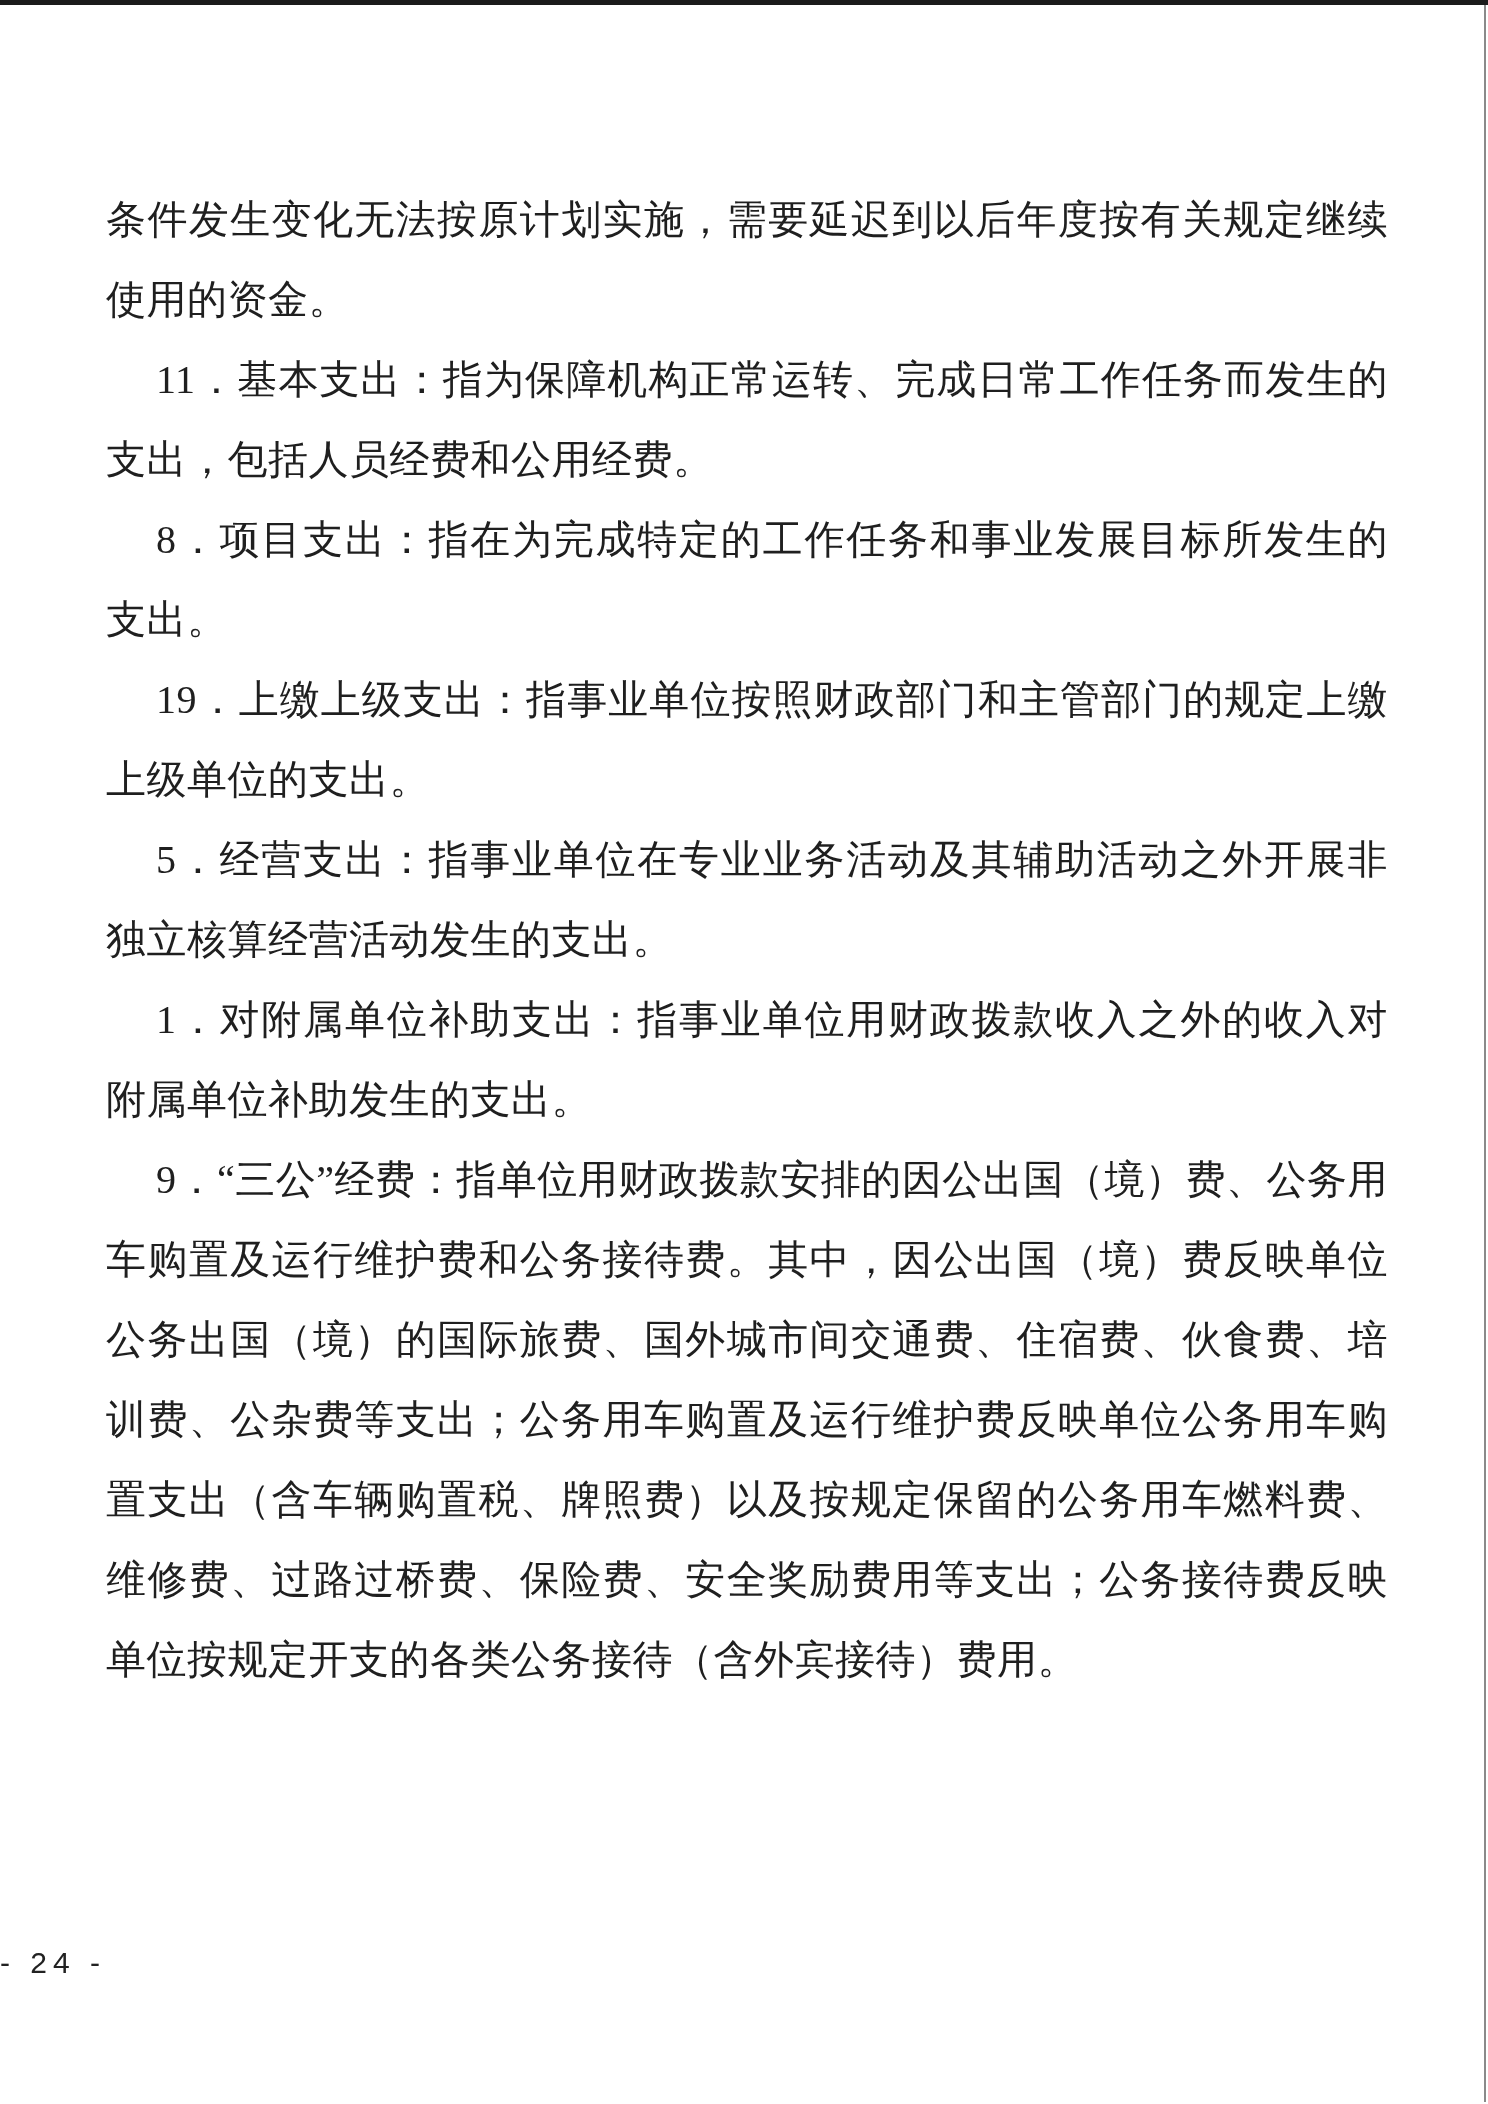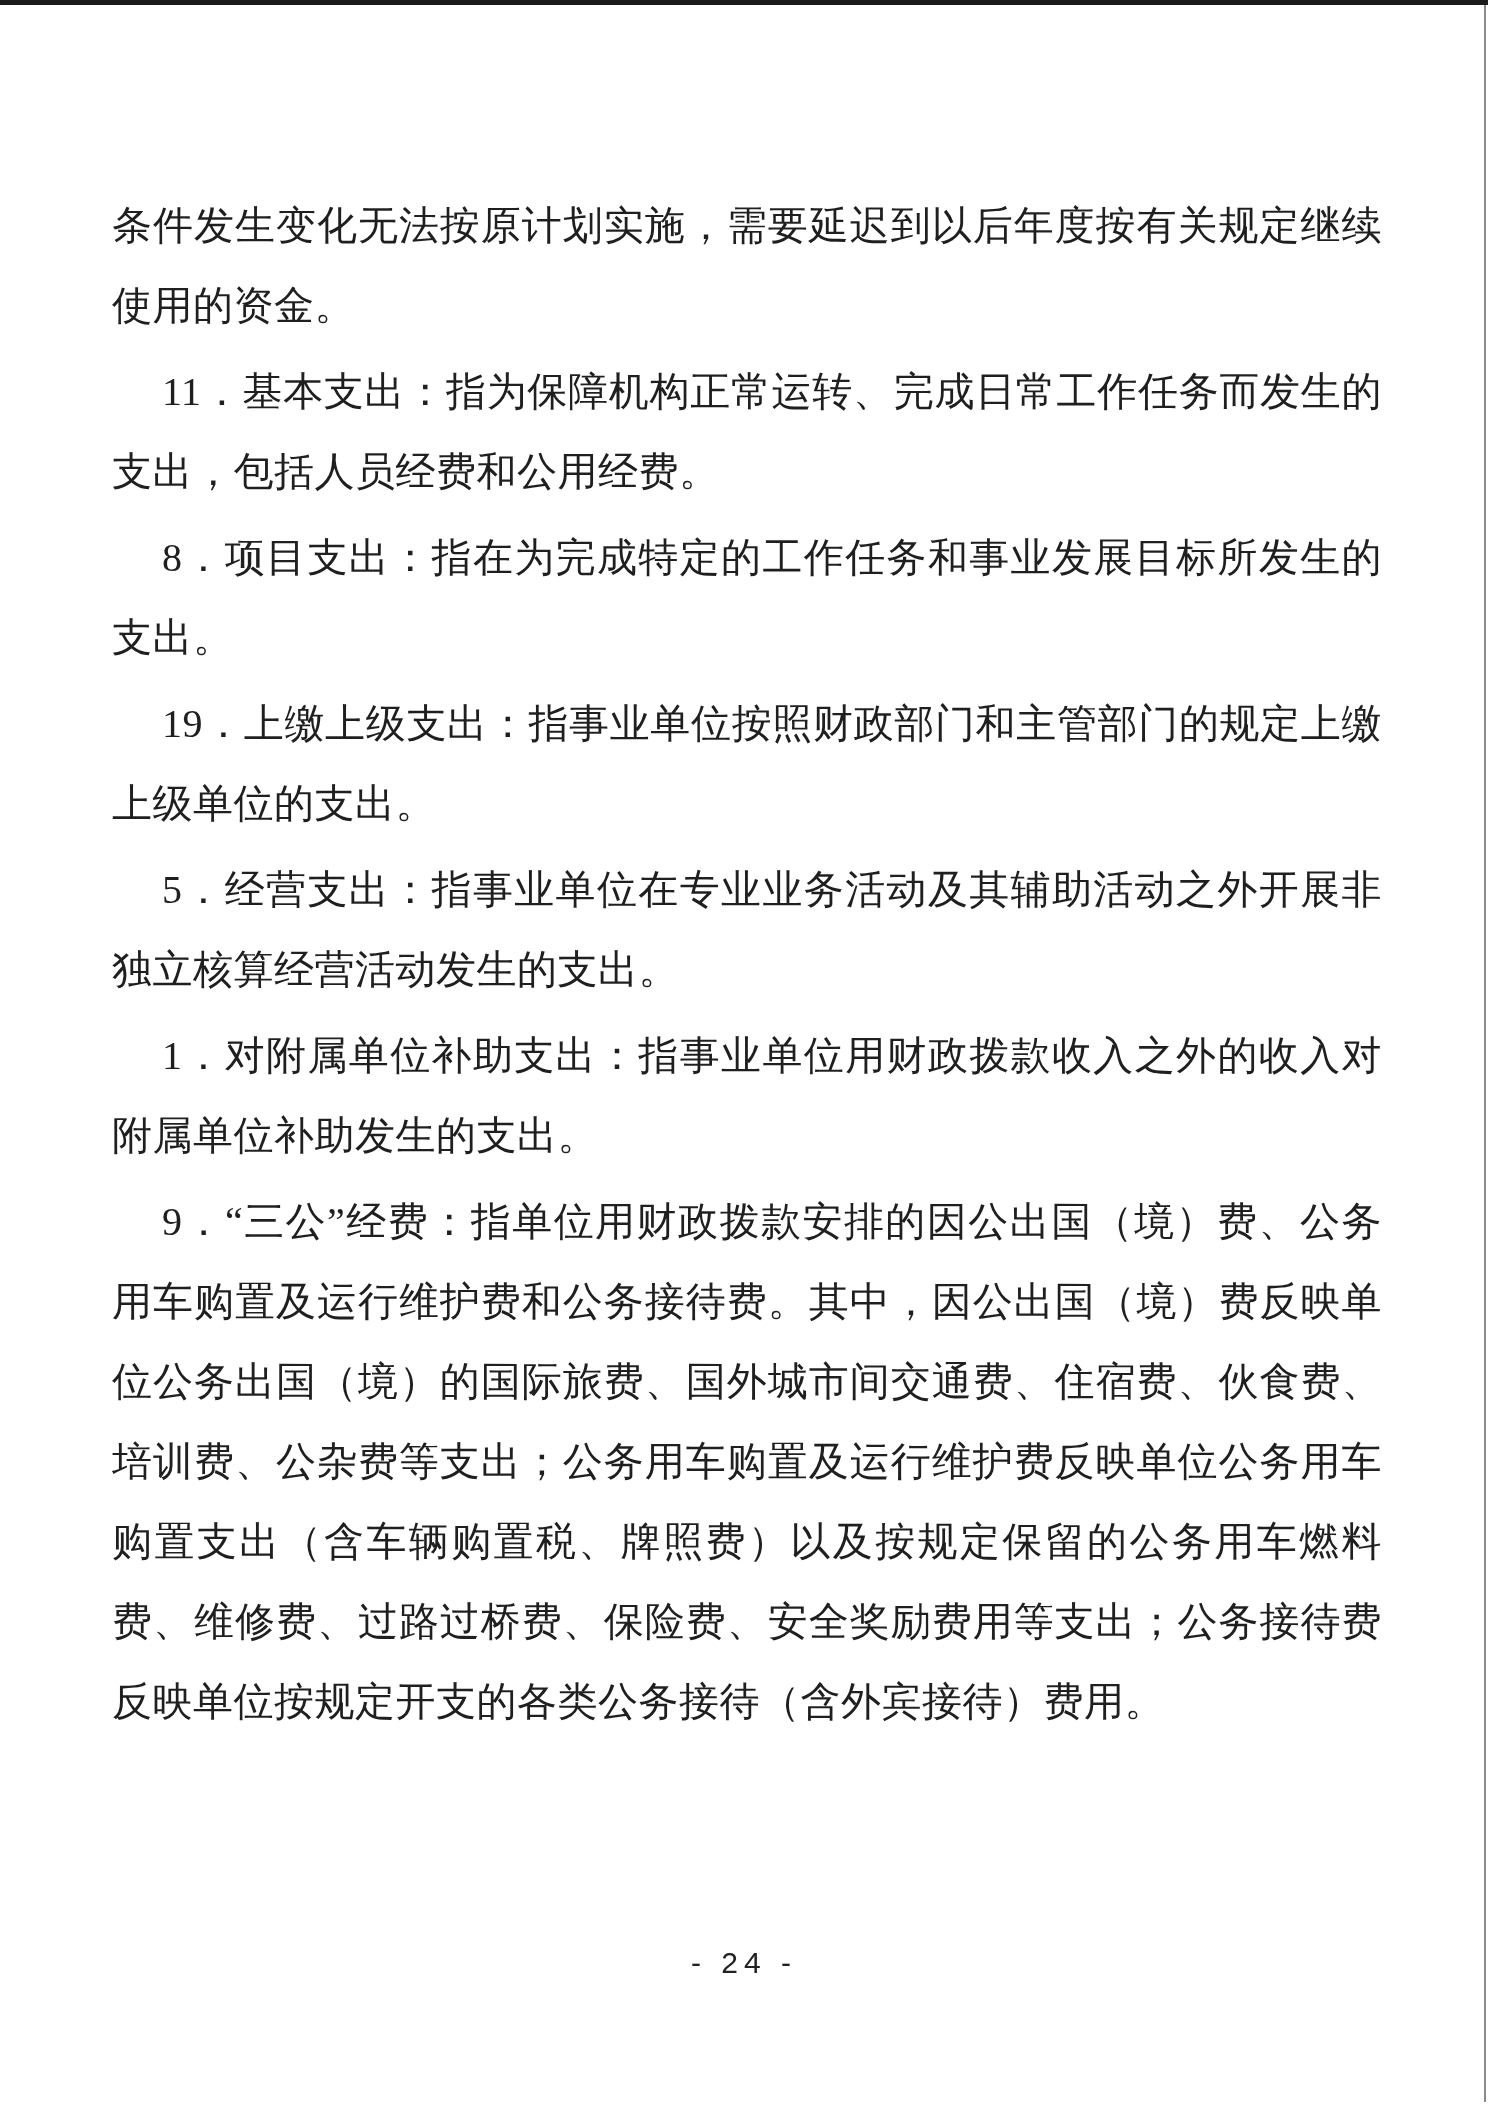--- a/index.html
+++ b/index.html
@@ -32,39 +32,38 @@
     height: 2097px;
     background: #8a8a8a;
   }
   .content {
     position: absolute;
     top: 180px;
     left: 106px;
     width: 1282px;
   }
   .para {
-    margin: 6px;
+    margin: 0;
     font-size: 40px;
     line-height: 80px;
     text-align: justify;
     text-justify: inter-ideograph;
     text-indent: 50px;
     letter-spacing: 0.5px;
     word-break: normal;
     overflow-wrap: break-word;
   }
   .para.no-indent {
     text-indent: 0;
   }
   .footer {
     position: absolute;
     top: 1946px;
     left: 0;
     width: 100%;
-    text-align: center;
   }
   .page-number {
     font-size: 30px;
     letter-spacing: 6px;
     color: #222222;
     font-family: "Liberation Sans", "DejaVu Sans", sans-serif;
   }
 </style>
 </head>
 <body>

